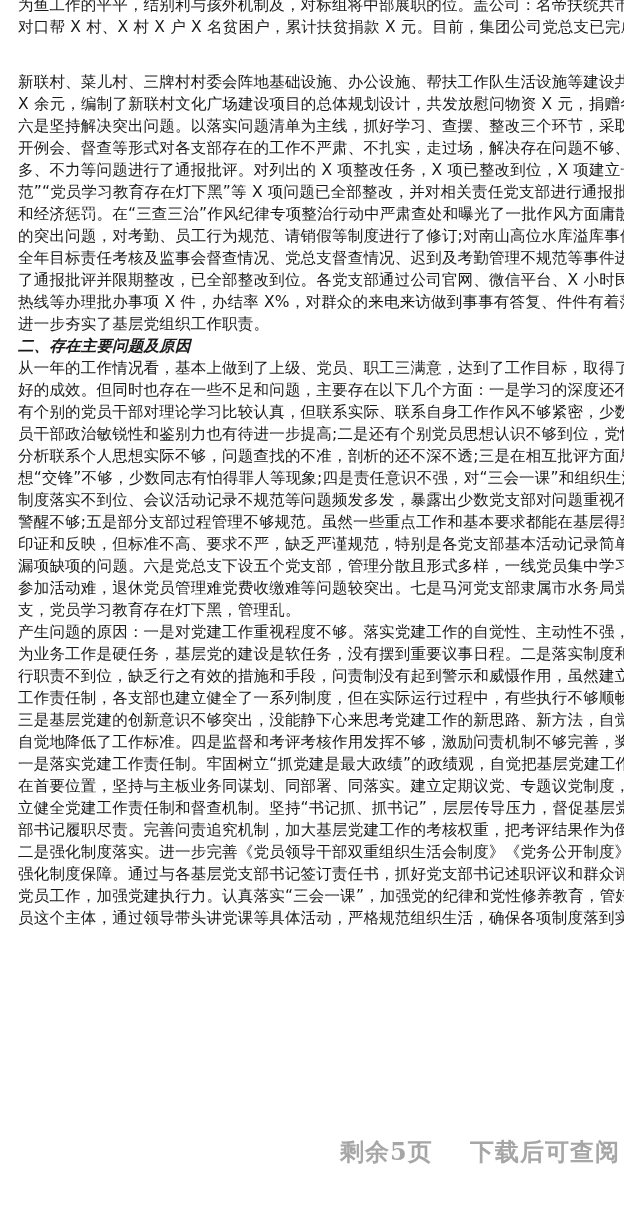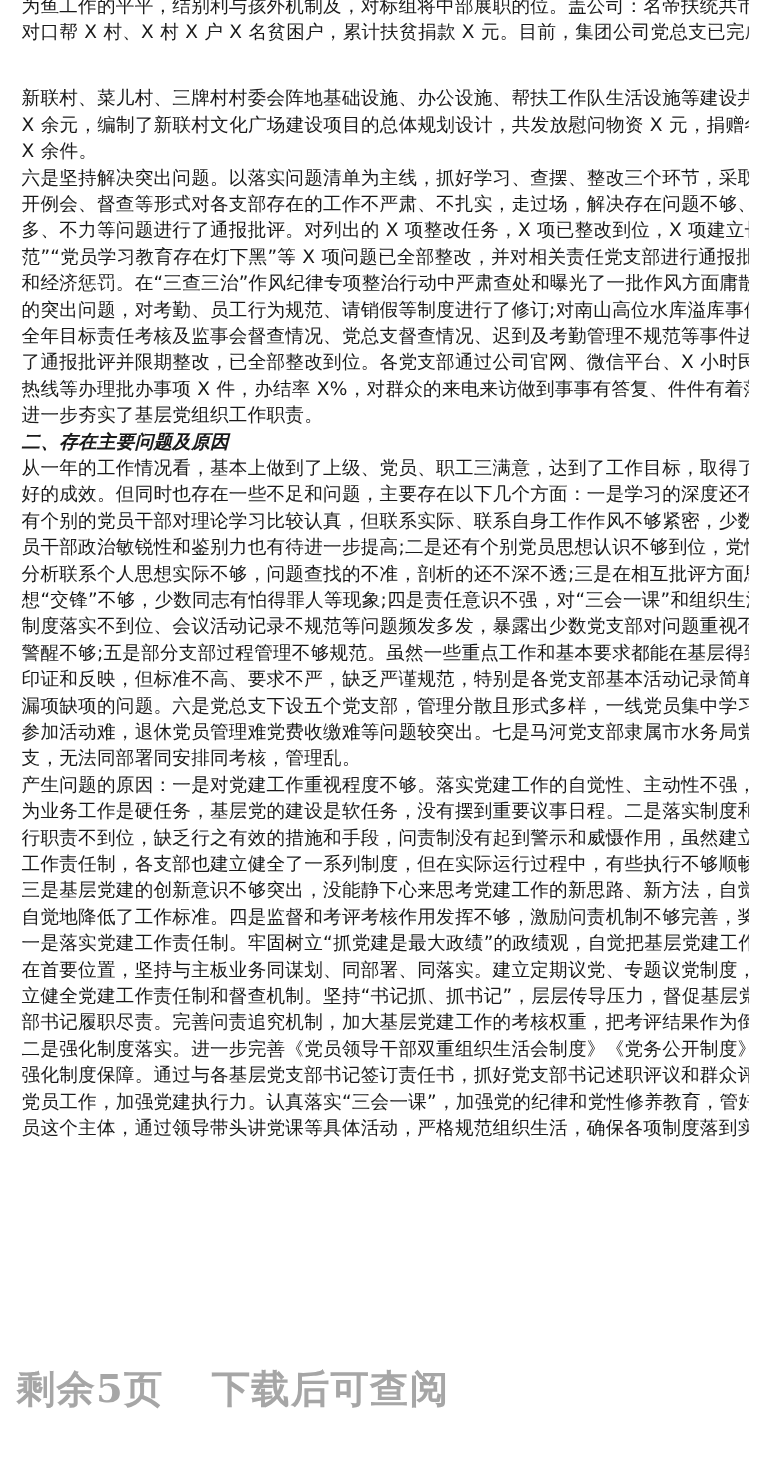--- a/index.html
+++ b/index.html
@@ -14,39 +14,38 @@
   }
   .page-body {
     position: absolute; left: 18px; top: 71px; width: 606px;
     font-size: 15.5px; line-height: 22px; letter-spacing: 0.2px;
   }
   p { margin: 0; text-align: justify; text-align-last: left; }
   .heading { font-weight: bold; font-style: italic; }
   .line { display: block; white-space: nowrap; overflow: hidden; }
   .more-banner {
     position: absolute; left: 0; width: 634px; top: 1136px;
-    text-align: left; font-size: 32px; font-weight: bold;
+    text-align: right; font-size: 24px; font-weight: bold;
     color: #a6a6a6; letter-spacing: 1px;
     font-family: "DejaVu Serif", "Liberation Serif", serif;
   }
   .more-banner span { margin: 0 14px; }
 </style>
 </head>
 <body>
 
 <div class="page-top">
   <span class="line">为鱼工作的平平，结别利与孩外机制及，对标组将中部展职的位。盖公司：名帝扶统共市部</span>
   <span class="line">对口帮 X 村、X 村 X 户 X 名贫困户，累计扶贫捐款 X  元。目前，集团公司党总支已完成对</span>
 </div>
 
 <div class="page-body" id="doc-body">
     <p>
       <span class="line">新联村、菜儿村、三牌村村委会阵地基础设施、办公设施、帮扶工作队生活设施等建设共计</span>
       <span class="line">X 余元，编制了新联村文化广场建设项目的总体规划设计，共发放慰问物资 X 元，捐赠冬衣</span>
-      <span class="line">X 余件。</span>
     </p>
     <p>
       <span class="line">六是坚持解决突出问题。以落实问题清单为主线，抓好学习、查摆、整改三个环节，采取召</span>
       <span class="line">开例会、督查等形式对各支部存在的工作不严肃、不扎实，走过场，解决存在问题不够、不</span>
       <span class="line">多、不力等问题进行了通报批评。对列出的 X 项整改任务，X 项已整改到位，X 项建立长期</span>
       <span class="line">范”“党员学习教育存在灯下黑”等 X 项问题已全部整改，并对相关责任党支部进行通报批评</span>
       <span class="line">和经济惩罚。在“三查三治”作风纪律专项整治行动中严肃查处和曝光了一批作风方面庸散懒</span>
       <span class="line">的突出问题，对考勤、员工行为规范、请销假等制度进行了修订;对南山高位水库溢库事件、</span>
       <span class="line">全年目标责任考核及监事会督查情况、党总支督查情况、迟到及考勤管理不规范等事件进行</span>
       <span class="line">了通报批评并限期整改，已全部整改到位。各党支部通过公司官网、微信平台、X 小时民生</span>
@@ -61,21 +60,21 @@
       <span class="line">好的成效。但同时也存在一些不足和问题，主要存在以下几个方面：一是学习的深度还不够，</span>
       <span class="line">有个别的党员干部对理论学习比较认真，但联系实际、联系自身工作作风不够紧密，少数党</span>
       <span class="line">员干部政治敏锐性和鉴别力也有待进一步提高;二是还有个别党员思想认识不够到位，党性</span>
       <span class="line">分析联系个人思想实际不够，问题查找的不准，剖析的还不深不透;三是在相互批评方面思</span>
       <span class="line">想“交锋”不够，少数同志有怕得罪人等现象;四是责任意识不强，对“三会一课”和组织生活会</span>
       <span class="line">制度落实不到位、会议活动记录不规范等问题频发多发，暴露出少数党支部对问题重视不够、</span>
       <span class="line">警醒不够;五是部分支部过程管理不够规范。虽然一些重点工作和基本要求都能在基层得到</span>
       <span class="line">印证和反映，但标准不高、要求不严，缺乏严谨规范，特别是各党支部基本活动记录简单、</span>
       <span class="line">漏项缺项的问题。六是党总支下设五个党支部，管理分散且形式多样，一线党员集中学习难、</span>
       <span class="line">参加活动难，退休党员管理难党费收缴难等问题较突出。七是马河党支部隶属市水务局党总</span>
-      <span class="line">支，无法同部署同安排同考核，管理乱。</span>
+      <span class="line">支，党员学习教育存在灯下黑，管理乱。</span>
     </p>
     <p>
       <span class="line">产生问题的原因：一是对党建工作重视程度不够。落实党建工作的自觉性、主动性不强，认</span>
       <span class="line">为业务工作是硬任务，基层党的建设是软任务，没有摆到重要议事日程。二是落实制度和履</span>
       <span class="line">行职责不到位，缺乏行之有效的措施和手段，问责制没有起到警示和威慑作用，虽然建立了</span>
       <span class="line">工作责任制，各支部也建立健全了一系列制度，但在实际运行过程中，有些执行不够顺畅。</span>
       <span class="line">三是基层党建的创新意识不够突出，没能静下心来思考党建工作的新思路、新方法，自觉不</span>
       <span class="line">自觉地降低了工作标准。四是监督和考评考核作用发挥不够，激励问责机制不够完善，奖励</span>
     </p>
     <p>

